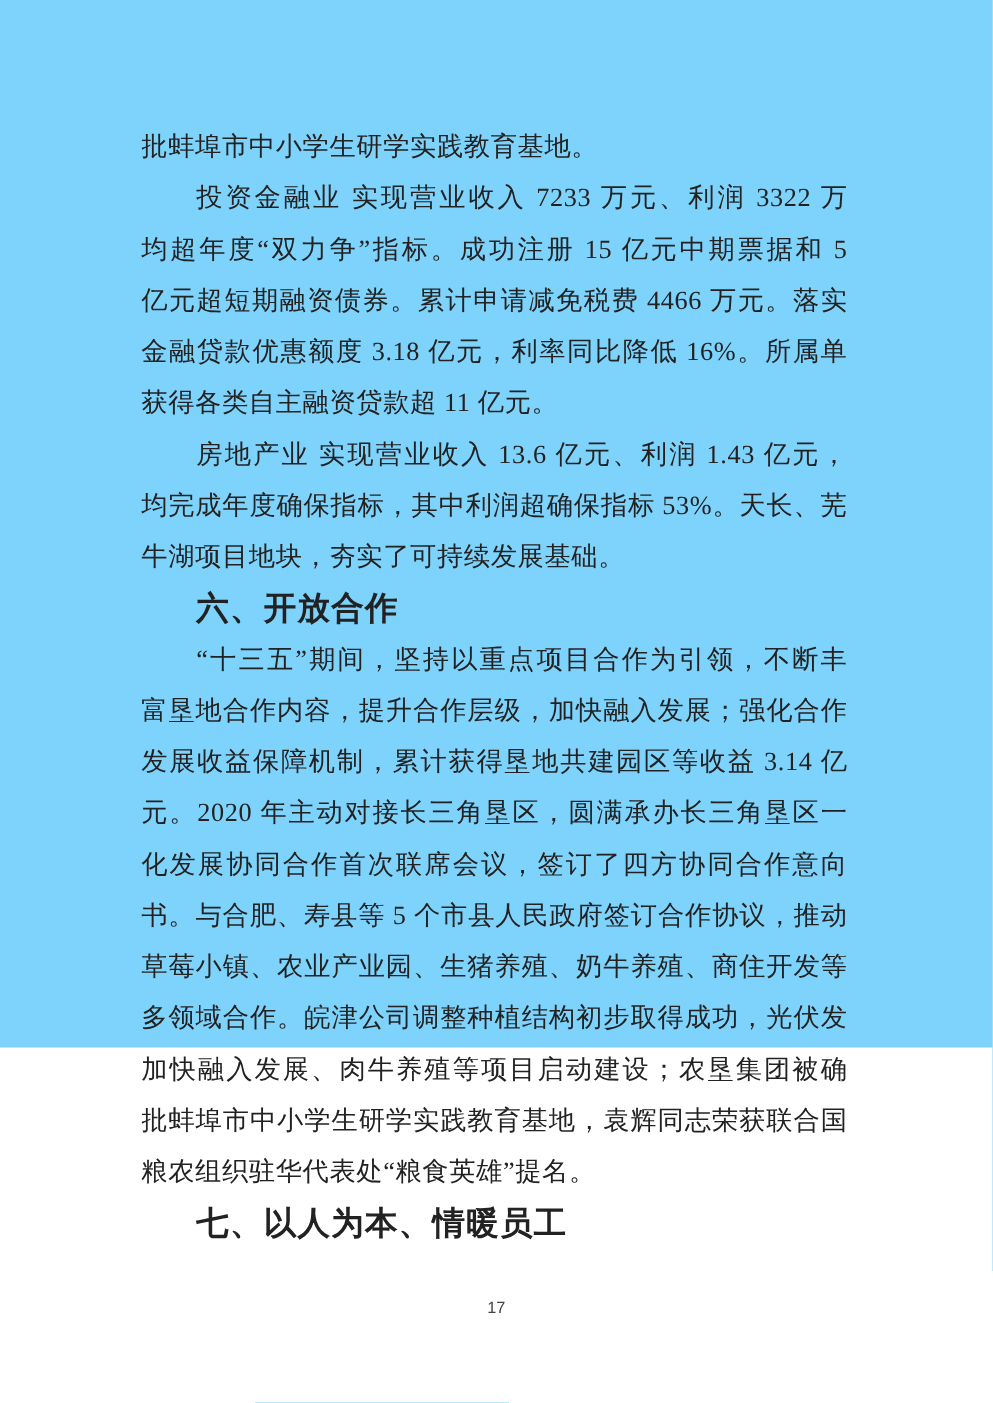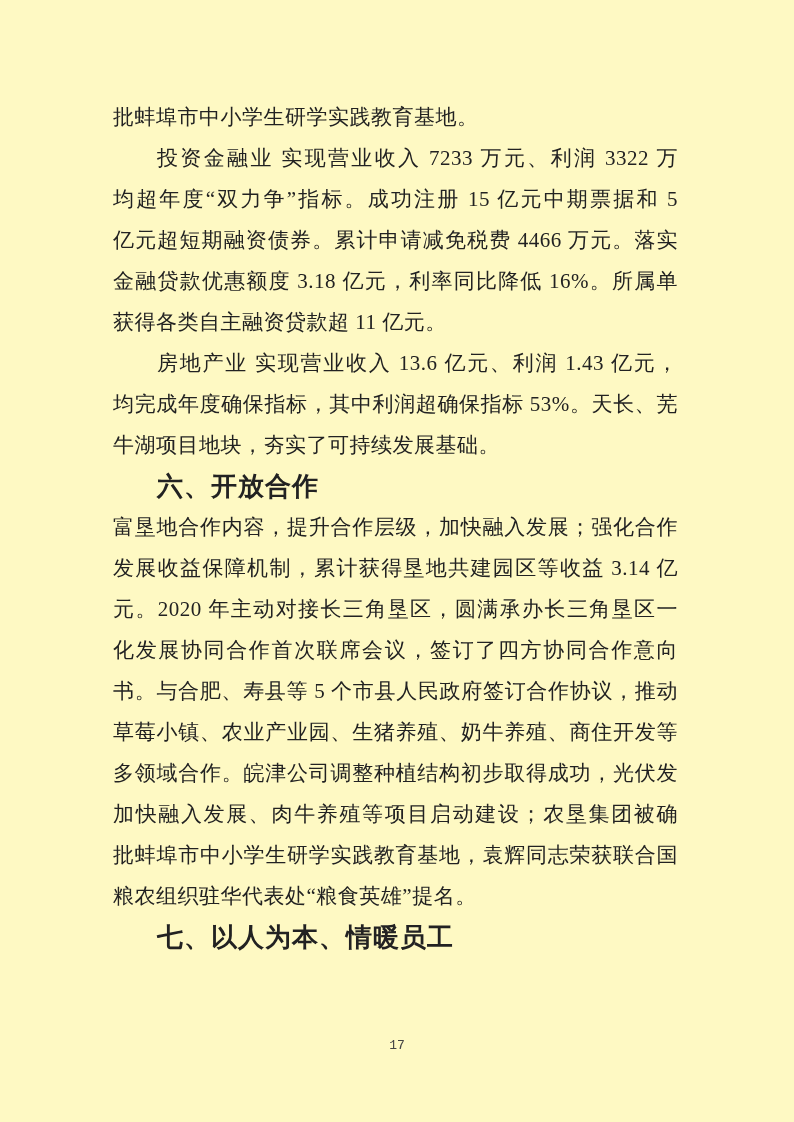--- a/index.html
+++ b/index.html
@@ -4,22 +4,22 @@
 <style>
   html,body{margin:0;padding:0;}
   body{
     width:794px;height:1122px;
     background:#ffffff;
     font-family:"Liberation Serif","DejaVu Serif",serif;
     overflow:hidden;
   }
   .page{
     position:relative;
-    width:794px;height:1122px;
-    background:#fef9c3;
+    width:794px;height:838px;
+    background:#7dd3fc;
     color:#222222;
   }
   .doc{
     position:absolute;
     left:113px;top:97px;
     width:565px;
   }
   .line{
     height:41px;
     line-height:41px;
@@ -47,39 +47,40 @@
     text-align-last:left;
     letter-spacing:1px;
   }
   .page-number{
     position:absolute;
     left:0;right:0;
     top:1038px;
     text-align:center;
     font-size:13px;
     color:#444444;
-    font-family:Liberation Mono, monospace;
+    font-family:Liberation Sans, sans-serif;
   }
 </style>
 </head>
 <body>
 
 <div class="page">
 
   <div class="doc">
     <div class="line end">批蚌埠市中小学生研学实践教育基地。</div>
     <div class="line indent"><span class="b">投资金融业</span><span> 实现营业收入 7233 万元、利润 3322 万元，</span></div>
     <div class="line">均超年度“双力争”指标。成功注册 15 亿元中期票据和 5</div>
     <div class="line">亿元超短期融资债券。累计申请减免税费 4466 万元。落实</div>
     <div class="line">金融贷款优惠额度 3.18 亿元，利率同比降低 16%。所属单位</div>
     <div class="line end">获得各类自主融资贷款超 11 亿元。</div>
     <div class="line indent"><span class="b">房地产业</span><span> 实现营业收入 13.6 亿元、利润 1.43 亿元，</span></div>
     <div class="line">均完成年度确保指标，其中利润超确保指标 53%。天长、芜</div>
     <div class="line end">牛湖项目地块，夯实了可持续发展基础。</div>
     <div class="line heading indent">六、开放合作</div>
+    <div class="line indent">“十三五”期间，坚持以重点项目合作为引领，不断丰</div>
     <div class="line">富垦地合作内容，提升合作层级，加快融入发展；强化合作</div>
     <div class="line">发展收益保障机制，累计获得垦地共建园区等收益 3.14 亿</div>
     <div class="line">元。2020 年主动对接长三角垦区，圆满承办长三角垦区一体</div>
     <div class="line">化发展协同合作首次联席会议，签订了四方协同合作意向</div>
     <div class="line">书。与合肥、寿县等 5 个市县人民政府签订合作协议，推动</div>
     <div class="line">草莓小镇、农业产业园、生猪养殖、奶牛养殖、商住开发等</div>
     <div class="line">多领域合作。皖津公司调整种植结构初步取得成功，光伏发</div>
     <div class="line">加快融入发展、肉牛养殖等项目启动建设；农垦集团被确</div>
     <div class="line">批蚌埠市中小学生研学实践教育基地，袁辉同志荣获联合国</div>
     <div class="line end">粮农组织驻华代表处“粮食英雄”提名。</div>

